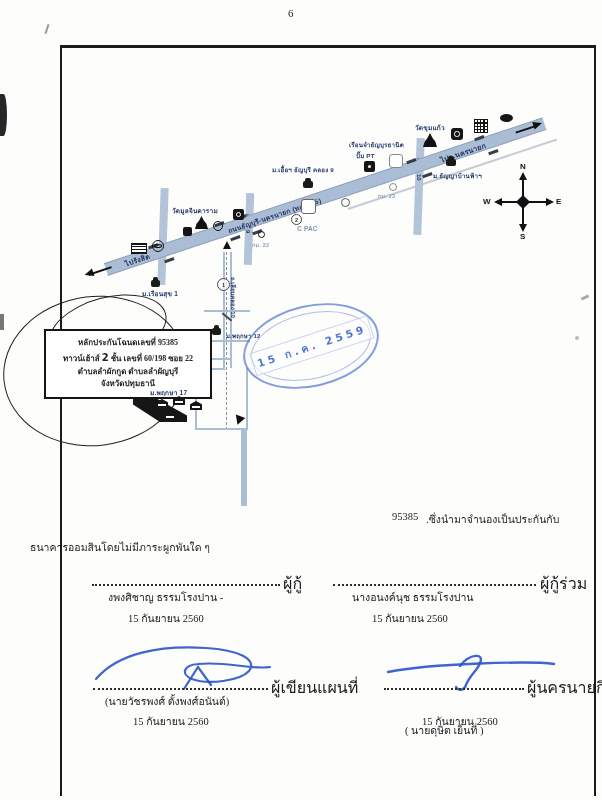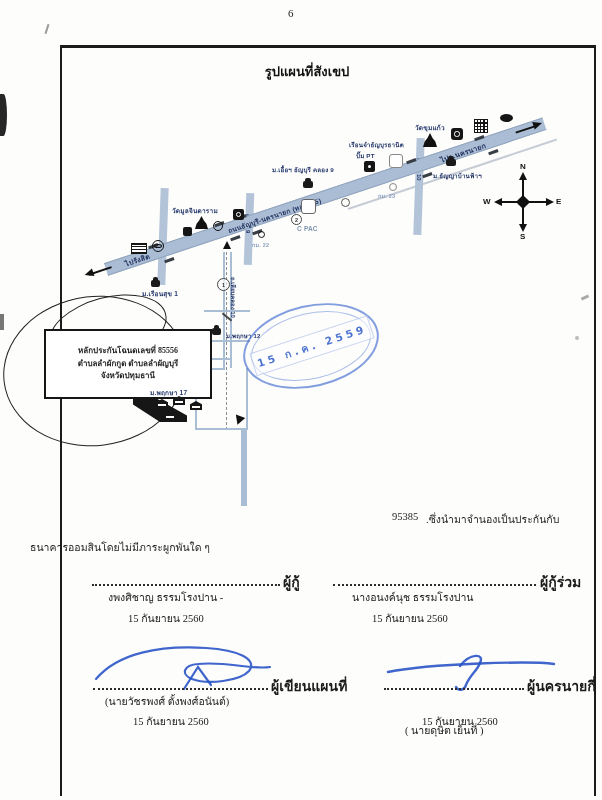--- a/index.html
+++ b/index.html
@@ -77,38 +77,37 @@
   .stamp{position:absolute;left:242px;top:305px;width:138px;height:82px;transform:rotate(-13deg);z-index:4;}
   .stamp .o1{position:absolute;inset:0;border:2px solid rgba(72,112,210,.68);border-radius:50%;}
   .stamp .o2{position:absolute;inset:8px;border:1.5px solid rgba(72,112,210,.45);border-radius:50%;}
   .stamp .band{position:absolute;left:8px;top:29px;width:122px;height:22px;background:rgba(255,255,255,.55);
     border:1px solid rgba(72,112,210,.3);transform:rotate(-5deg);display:flex;align-items:center;justify-content:center;}
   .stamp .band span{font-family:"DejaVu Sans",sans-serif;font-size:10.5px;font-weight:700;
     letter-spacing:3.5px;color:rgba(55,98,205,.88);white-space:nowrap;}
   
   .body-txt{position:absolute;font-size:10.5px;color:#1e1e1e;white-space:nowrap;}
   .dotline{position:absolute;border-bottom:2px dotted #2c2c2c;height:0;}
-  .sig-role{position:absolute;font-size:14px;font-weight:700;color:#1b1b1b;white-space:nowrap;}
+  .sig-role{position:absolute;font-size:16px;font-weight:400;color:#1b1b1b;white-space:nowrap;}
   .sig-name,.sig-date{position:absolute;font-size:10.5px;color:#1b1b1b;white-space:nowrap;}
   .sigsvg{position:absolute;}
 </style>
 </head>
 <body>
 
 <div class="page">
 
   <div class="art" style="left:0;top:94px;width:7px;height:42px;background:#262626;border-radius:0 60% 60% 0;"></div>
   <div class="art" style="left:0;top:314px;width:4px;height:16px;background:#777;"></div>
   <div class="art" style="left:581px;top:296px;width:8px;height:3px;background:#aaa;transform:rotate(-25deg);"></div>
   <div class="art" style="left:575px;top:336px;width:4px;height:4px;background:#bbb;border-radius:50%;"></div>
   <div class="art" style="left:46px;top:24px;width:2px;height:10px;background:#999;transform:rotate(18deg);"></div>
 
   <div class="page-number">6</div>
   <div class="sheet-border"></div>
-  <div class="doc-title">รูปแผนที่สังเขป</div>
 
   <div class="road-shadow"></div>
 
   <div class="canal" style="left:159px;top:188px;width:8px;height:97px;"></div>
   <div class="canal" style="left:245px;top:193px;width:8px;height:72px;"></div>
   <div class="canal" style="left:415px;top:138px;width:8px;height:97px;"></div>
   <div class="vtext" style="left:253px;top:214px;">คลอง 9</div>
   <div class="vtext" style="left:424px;top:158px;">คลอง 10</div>
 
   <div class="road-main">
@@ -197,21 +196,24 @@
     <div class="tri" style="left:52px;top:26px;border-top:4.5px solid transparent;border-bottom:4.5px solid transparent;border-left:8px solid #111;"></div>
     <span class="pt" style="left:26px;top:-10px;">N</span>
     <span class="pt" style="left:26px;top:60px;">S</span>
     <span class="pt" style="left:-11px;top:25px;">W</span>
     <span class="pt" style="left:62px;top:25px;">E</span>
   </div>
 
   <div class="oval" style="left:3px;top:296px;width:182px;height:148px;transform:rotate(-7deg);"></div>
   <div class="oval" style="left:48px;top:297px;width:118px;height:62px;border-width:1.2px;transform:rotate(-15deg);"></div>
   <div class="callout-box">
-    <span>หลักประกันโฉนดเลขที่  85556</span>
+    <span>หลักประกันโฉนดเลขที่  95385</span>
+    <span>
+      <span>ทาวน์เฮ้าส์</span><span class="hw">2</span><span>ชั้น เลขที่  60/198 ซอย 22</span>
+    </span>
     <span>ตำบลลำผักกูด ตำบลลำผัญบุรี</span>
     <span>จังหวัดปทุมธานี</span>
   </div>
   <div class="callout-tail"></div>
 
   <span class="map-lbl" style="left:150px;top:388px;z-index:5;">ม.พฤกษา 17</span>
   <div class="ic icon-house" style="left:156px;top:399px;width:12px;height:9px;z-index:5;"></div>
   <div class="ic icon-house" style="left:173px;top:396px;width:12px;height:9px;z-index:5;"></div>
   <div class="ic icon-house" style="left:190px;top:401px;width:12px;height:9px;z-index:5;"></div>
   <div class="ic icon-house" style="left:164px;top:411px;width:12px;height:9px;z-index:5;"></div>

